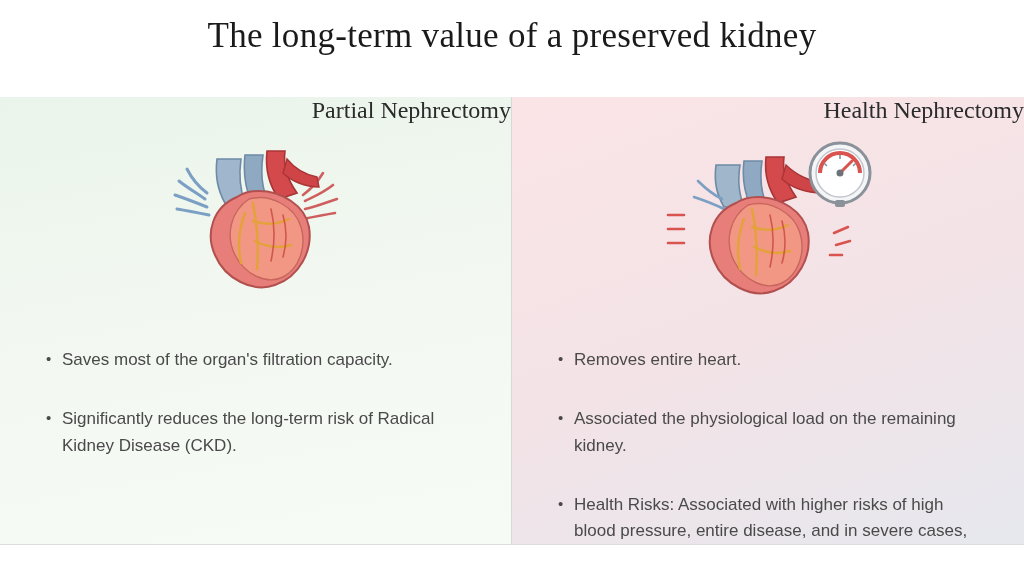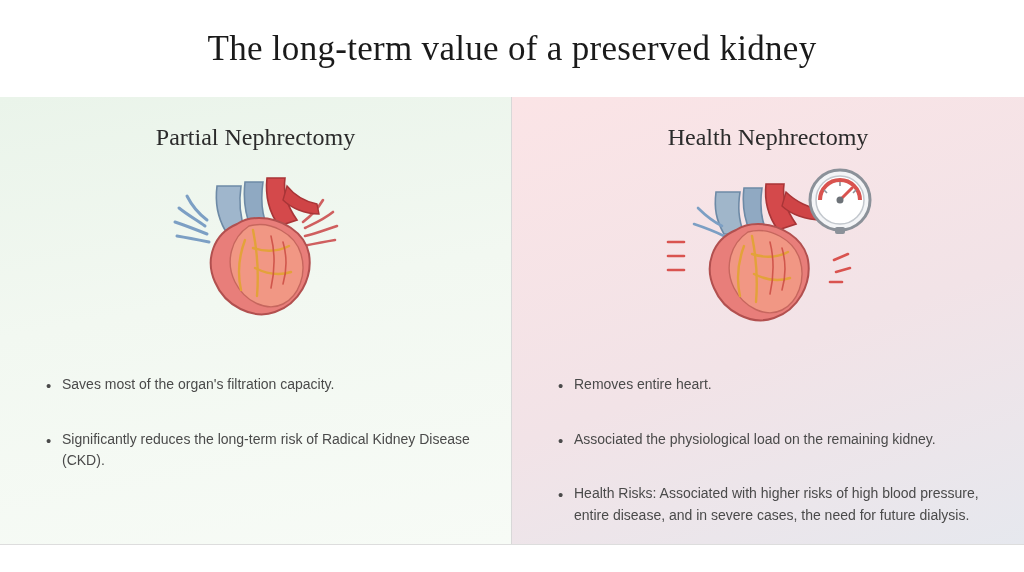--- a/index.html
+++ b/index.html
@@ -15,26 +15,26 @@
   }
   .slide {
     position: relative;
     width: 1024px;
     height: 572px;
     background: #ffffff;
     box-sizing: border-box;
   }
   .title-bar {
     position: absolute;
-    top: 0;
+    top: 16px;
     left: 0;
     width: 1024px;
     height: 97px;
     display: flex;
-    align-items: center;
+    align-items: flex-start;
     justify-content: center;
     background: #ffffff;
   }
   .title {
     font-family: "Liberation Serif", serif;
     font-size: 35px;
     color: #1a1a1a;
     letter-spacing: 0.3px;
     font-weight: 400;
     text-align: center;
@@ -55,22 +55,21 @@
     overflow: hidden;
   }
   .panel-left {
     background: linear-gradient(170deg, #eaf4ea 0%, #f2f8f1 45%, #f7fbf6 100%);
     border-right: 1px solid #d8d8d8;
   }
   .panel-right {
     background: linear-gradient(160deg, #fbe4e6 0%, #f2e3e7 55%, #e6e8ee 100%);
   }
   .panel-title {
-    margin-top: 27px;
-    text-align: center;
+    text-align: right;
     font-family: "Liberation Serif", serif;
     font-size: 24px;
     color: #2b2b2b;
   }
   .art {
     position: relative;
     height: 190px;
     display: flex;
     align-items: center;
     justify-content: center;
@@ -79,21 +78,21 @@
     display: block;
   }
   .bullets {
     margin: 6px 0 0 0;
     padding: 0 40px 0 46px;
     list-style: none;
   }
   .bullets li {
     position: relative;
     font-family: "Liberation Sans", sans-serif;
-    font-size: 14px;
+    font-size: 17px;
     line-height: 1.55;
     color: #4a4a4a;
     margin-bottom: 5px;
     padding-left: 16px;
     margin-top: 33px;
   }
   .bullets li::before {
     content: "•";
     position: absolute;
     left: 0;

